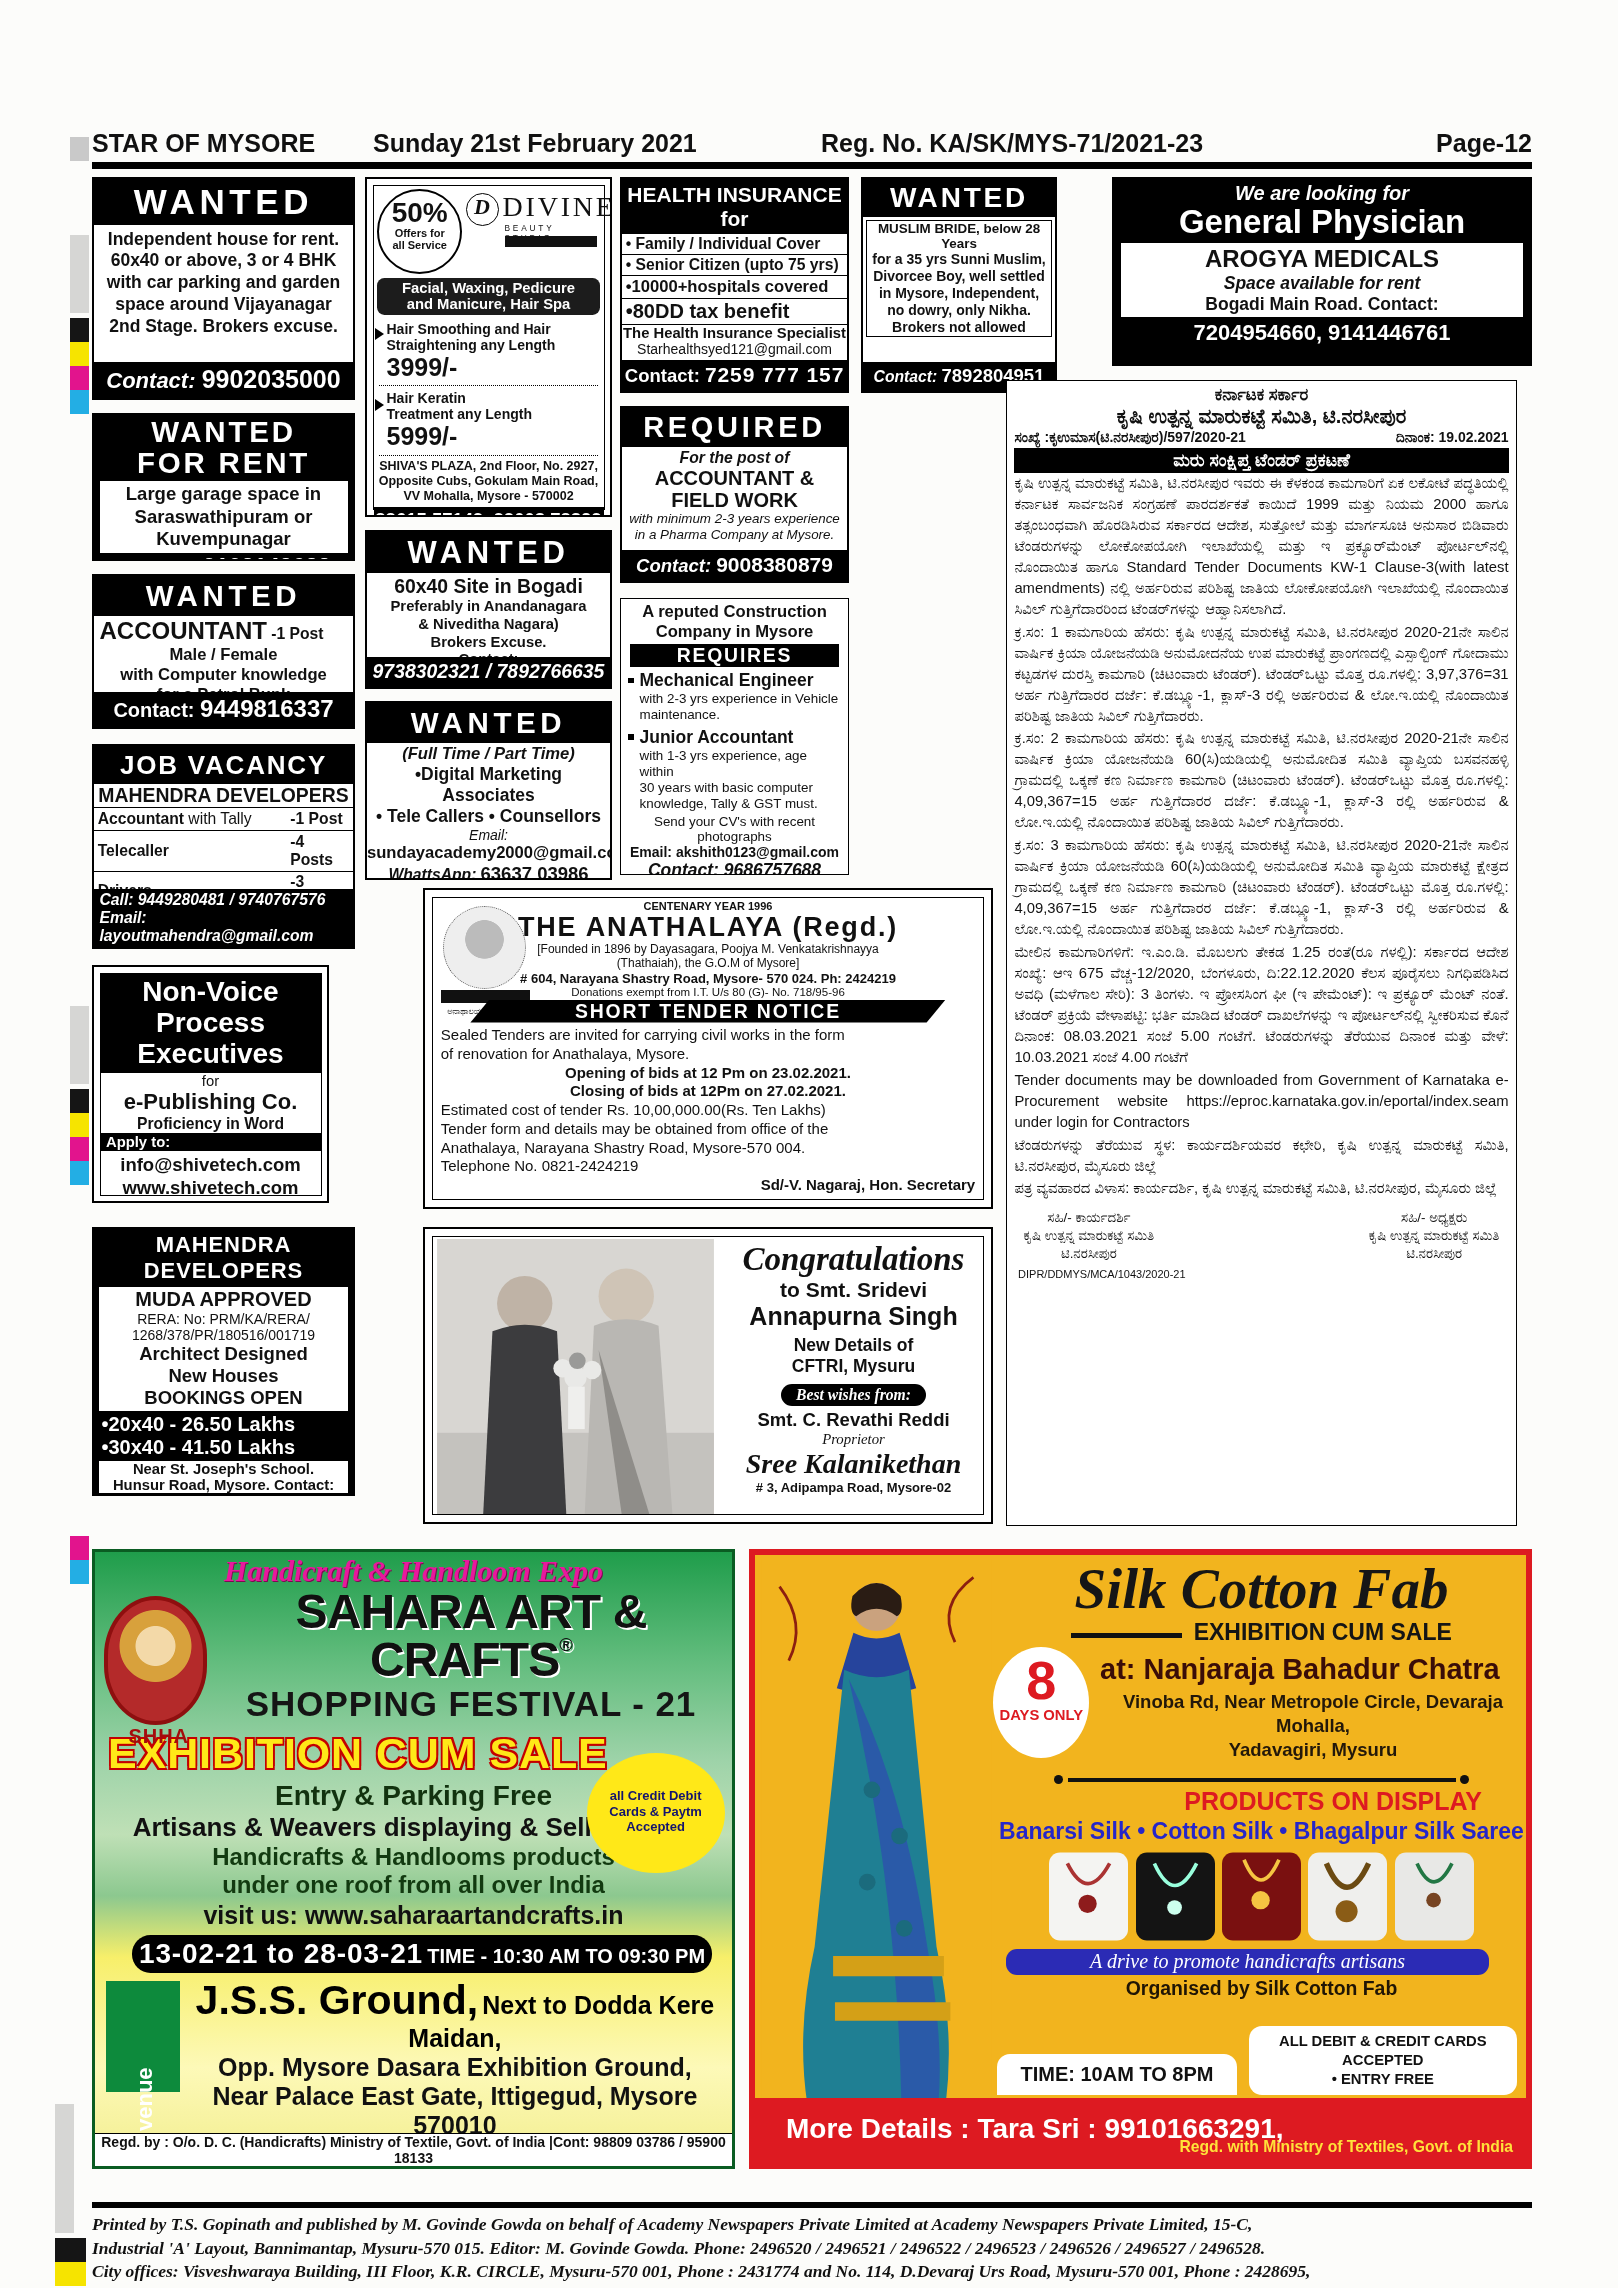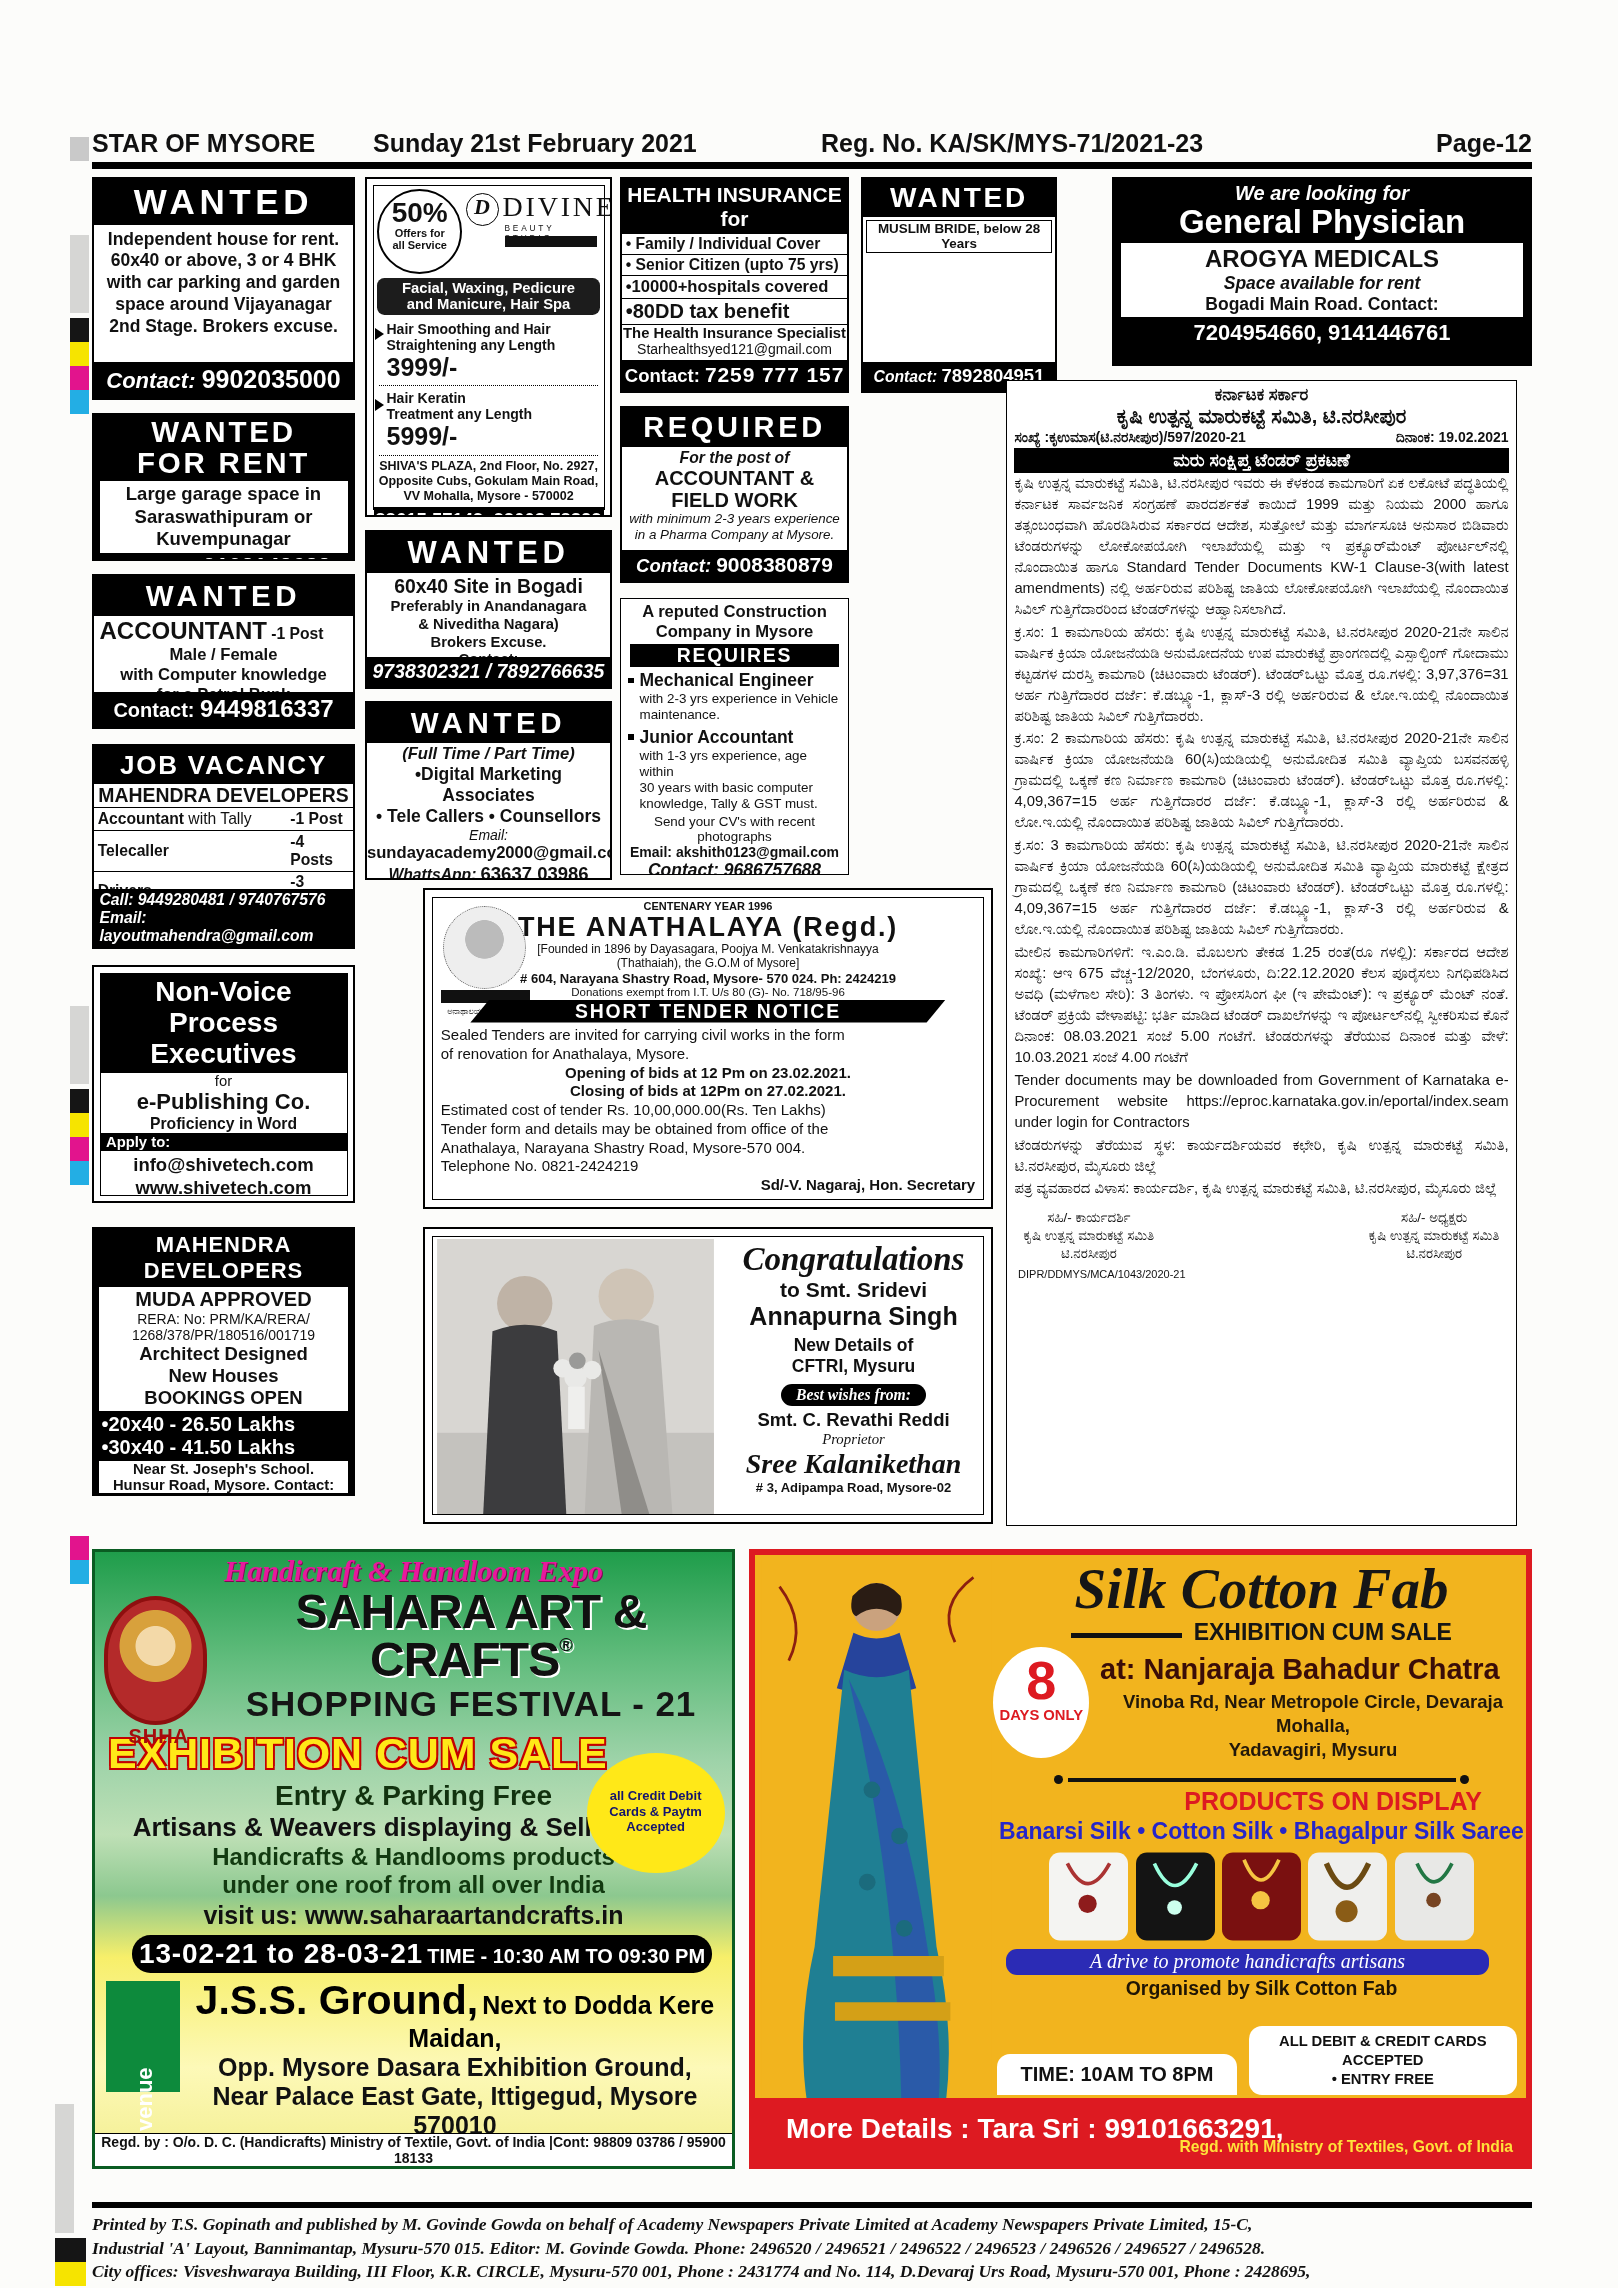--- a/index.html
+++ b/index.html
@@ -116,21 +116,21 @@
           </tr>
     </tbody>
       </table>
 
     <div class="cbar" style="font-size:15.7px;text-align:left;padding:1.8px 5.5px;position:absolute;bottom:0;left:0;right:0;">
       <div class="i b">Call: 9449280481 / 9740767576</div>
       <div class="i b">Email: layoutmahendra@gmail.com</div>
     </div>
   </div>
 
-  <div class="ad" style="left:92px;top:965px;width:263px;height:238px;padding:5.5px;">
+  <div class="ad" style="left:92px;top:965px;width:237px;height:238px;padding:5.5px;">
     <div style="border:1.8px solid #000;height:100%;box-sizing:border-box;">
       <div class="ml ctr" style="background:#000;color:#fff;font-weight:900;font-size:28px;line-height:1.1;padding:3.7px 0;">Non-Voice
 Process
 Executives</div>
       <div class="ctr" style="font-size:14.8px;">for</div>
       <div class="ctr b" style="font-size:22px;">e-Publishing Co.</div>
       <div class="ctr b" style="font-size:15.7px;">Proficiency in Word</div>
       <div style="background:#000;color:#fff;font-weight:bold;font-size:14.8px;padding:0.9px 5.5px;">Apply to:</div>
       <div class="ml ctr b" style="font-size:18.5px;line-height:1.25;padding-top:1.8px;">info@shivetech.com
 www.shivetech.com
@@ -316,20 +316,25 @@
     <div class="ctr" style="font-size:13.4px;margin-top:1.8px;">Send your CV's with recent photographs</div>
     <div class="ctr b" style="font-size:14px;">Email: akshith0123@gmail.com</div>
     <div class="ctr b i" style="font-size:17.5px;">Contact: 9686757688</div>
 
   </div>
 
   <div class="ad" style="left:861px;top:177px;width:196px;height:216px;">
     <div class="wbar" style="font-size:28px;letter-spacing:2.8px;">WANTED</div>
     <div style="border:1.8px solid #000;margin:2.8px;padding:0.9px 1.8px;">
       <div class="ctr b" style="font-size:13.4px;">MUSLIM BRIDE, below 28 Years</div>
+      <div class="ml ctr b" style="font-size:14px;line-height:1.2;">for a 35 yrs Sunni Muslim,
+Divorcee Boy, well settled
+in Mysore, Independent,
+no dowry, only Nikha.
+Brokers not allowed</div>
     </div>
     <div class="cbar" style="font-size:15.7px;position:absolute;bottom:0;left:0;right:0;">
       <span class="i">Contact:</span>
       <span class="b" style="font-size:18.5px;">7892804951</span>
     </div>
   </div>
 
   <div class="ad" style="left:1112px;top:177px;width:420px;height:189px;background:#000;">
     <div class="ctr i b" style="color:#fff;font-size:20px;padding-top:2.8px;">We are looking for</div>
     <div class="ctr b" style="color:#fff;font-size:33px;line-height:1.05;">General Physician</div>

